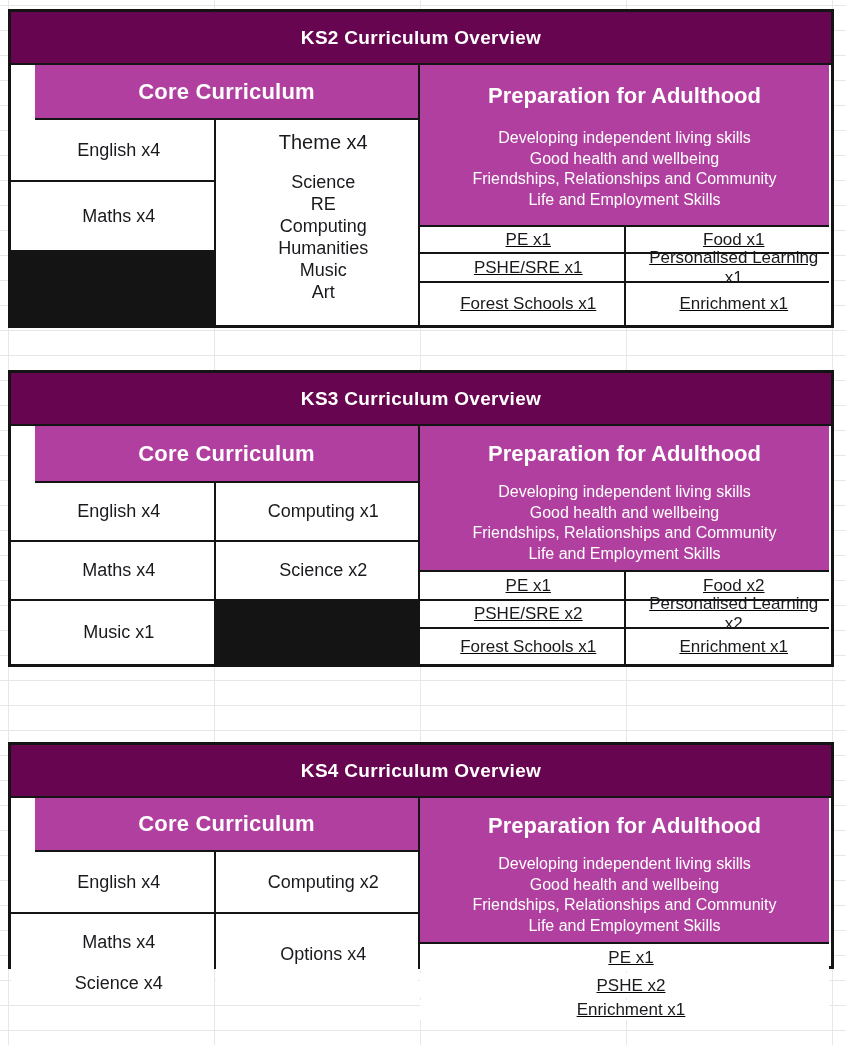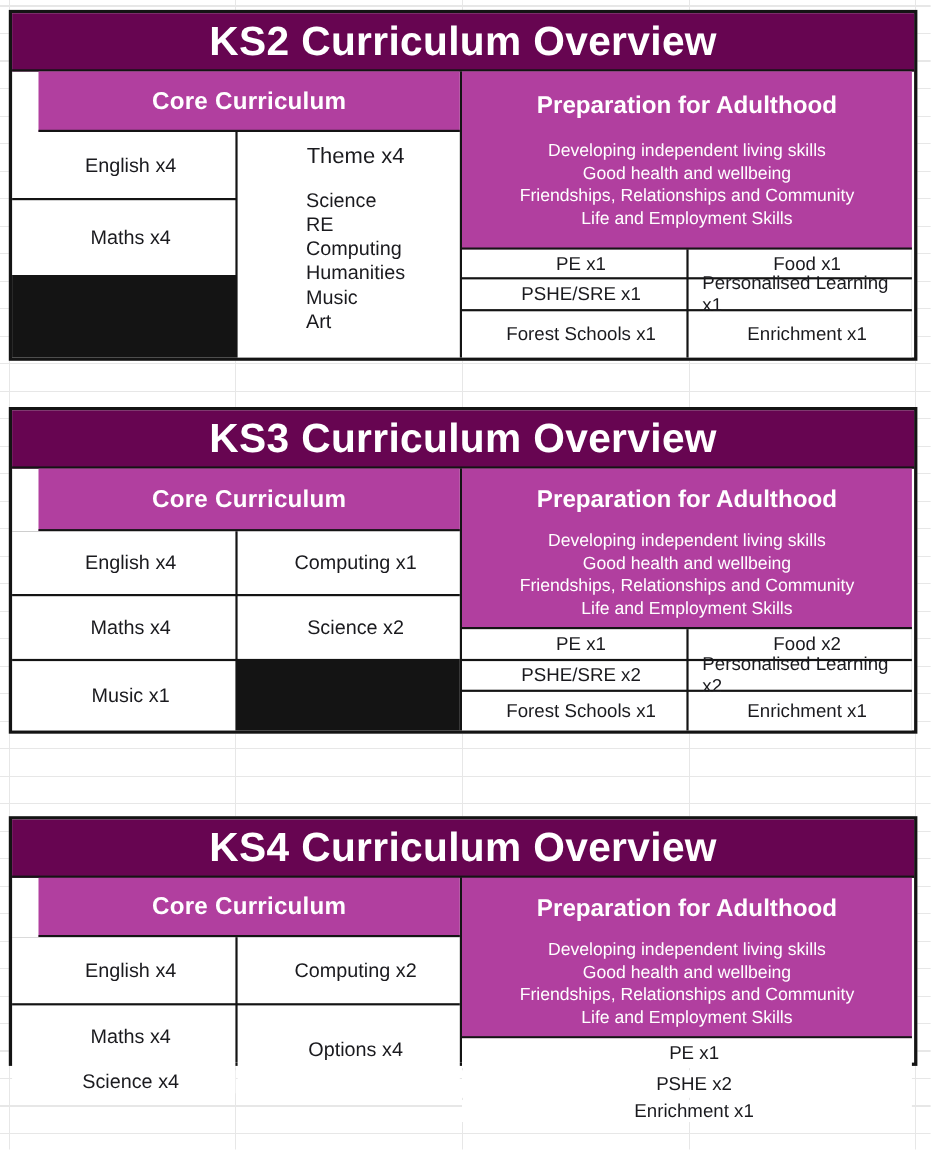--- a/index.html
+++ b/index.html
@@ -43,21 +43,21 @@
     flex:none;
     height:53px;
     background:var(--header-bg);
     border-bottom:2px solid var(--border);
     display:flex;
     align-items:center;
     justify-content:center;
   }
   .title-text{
     color:var(--title-text);
-    font-size:37px;
+    font-size:19px;
     font-weight:bold;
     letter-spacing:.3px;
   }
   .tbody{flex:1;display:flex;min-height:0;}
   .half{width:409px;display:flex;flex-direction:column;min-height:0;}
   .half.left{border-right:2px solid var(--border);}
   .half.right{width:409px;}
 
   .core-header{
     flex:none;
@@ -90,20 +90,21 @@
   .ks3 .core-grid{grid-template-rows:57px 57px 1fr;}
   .ks4 .core-grid{grid-template-rows:60px 57px 1fr;}
 
   .cell{
     background:var(--cell-bg);
     color:var(--body-text);
     font-size:18px;
     display:flex;
     align-items:center;
     justify-content:center;
+    text-align:center;
     padding-left:13px;
   }
   .theme-cell{
     grid-column:2;
     grid-row:1/4;
     flex-direction:column;
     justify-content:flex-start;
     padding-top:11px;
   }
   .theme-title{font-size:20px;}
@@ -130,21 +131,21 @@
   .ks2 .prep-heading{margin-top:18px;}
   .prep-desc{
     margin-top:15px;
     color:var(--title-text);
     font-size:16px;
     line-height:20.5px;
     text-align:center;
   }
   .ks2 .prep-desc{margin-top:19px;}
 
-  .prep-grid{grid-template-columns:1fr 1fr;}
+  .prep-grid{grid-template-columns:1fr 1fr;text-decoration:underline;}
   .ks2 .prep-grid{grid-template-rows:25px 27px 1fr;}
   .ks3 .prep-grid{grid-template-rows:27px 26px 1fr;}
   .ks4 .prep-grid{grid-template-columns:1fr;grid-template-rows:27px 25px 1fr;}
   .prep-cell{font-size:17px;}
 </style>
 </head>
 <body>
 
 <div class="page">
 

